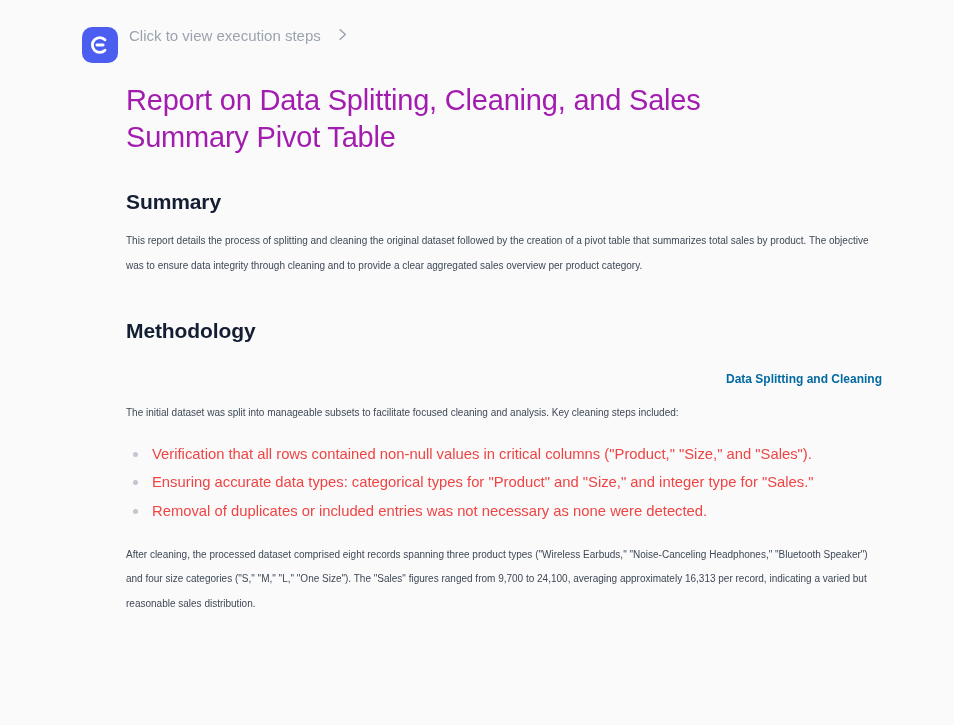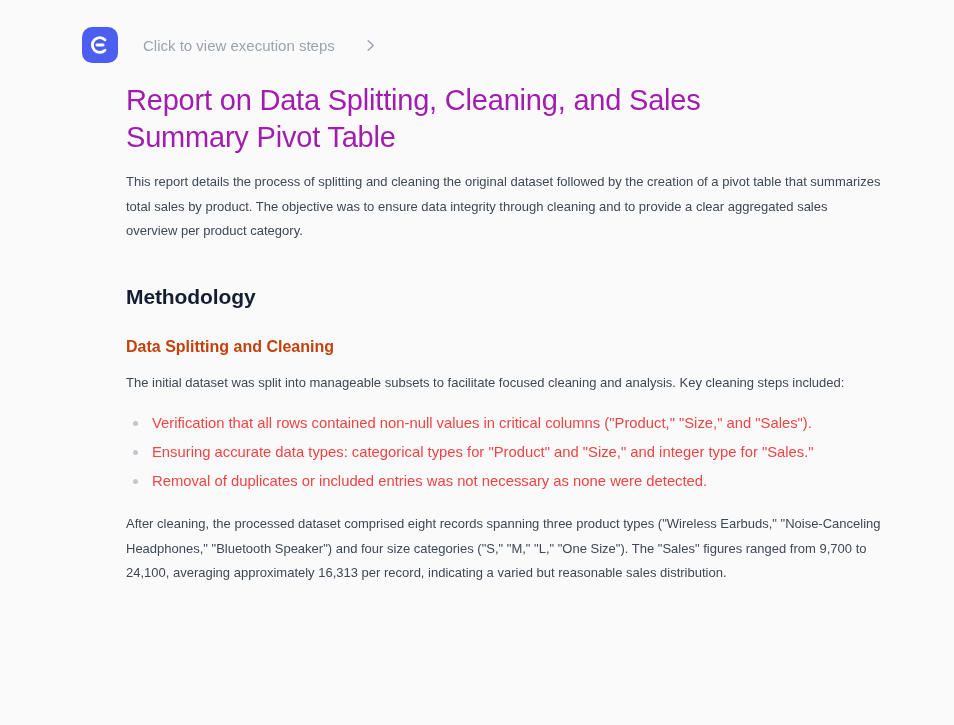--- a/index.html
+++ b/index.html
@@ -16,22 +16,22 @@
     color: #3e4856;
   }
 
   .page {
     padding: 27px 72px 0 82px;
   }
 
   
   .header-row {
     display: flex;
-    align-items: center;
-    gap: 25px;
+    align-items: flex-start;
+    gap: 11px;
     height: 36px;
     cursor: pointer;
   }
 
   .logo-badge {
     width: 36px;
     height: 36px;
     border-radius: 10px;
     background: #4b5ef0;
     display: flex;
@@ -72,28 +72,29 @@
     font-weight: 700;
     color: #141e33;
     letter-spacing: -0.1px;
   }
 
   h2.summary-heading    { margin-top: 35px; }
   h2.methodology-heading{ margin-top: 41px; }
 
   h3.subsection-heading {
     margin-top: 29px;
-    font-size: 16px;
+    font-size: 12px;
     font-weight: 700;
-    color: #c2410c;
+    color: #0369a1;
+    text-align: right;
   }
 
   p.body-text {
     margin-top: 15px;
-    font-size: 13px;
+    font-size: 10px;
     line-height: 24.6px;
     color: #3e4856;
   }
 
   p.conclusion-text { margin-top: 19px; }
 
   ul.bullet-list {
     margin-top: 16px;
     list-style: none;
   }
@@ -135,20 +136,21 @@
       <svg width="15" height="15" viewBox="0 0 16 16" fill="none">
         <polyline points="5.5,3 11,8 5.5,13" stroke="#9ba3af" stroke-width="1.6" stroke-linecap="round" stroke-linejoin="round"></polyline>
       </svg>
     </span>
   </div>
 
   <article>
 
     <h1 class="report-title">Report on Data Splitting, Cleaning, and Sales Summary Pivot Table</h1>
 
+    <h2 class="section-heading summary-heading">Summary</h2>
 
     <p class="body-text">This report details the process of splitting and cleaning the original dataset followed by the creation of a pivot table that summarizes total sales by product. The objective was to ensure data integrity through cleaning and to provide a clear aggregated sales overview per product category.</p>
 
     <h2 class="section-heading methodology-heading">Methodology</h2>
 
     <h3 class="subsection-heading">Data Splitting and Cleaning</h3>
 
     <p class="body-text">The initial dataset was split into manageable subsets to facilitate focused cleaning and analysis. Key cleaning steps included:</p>
 
     <ul class="bullet-list">

